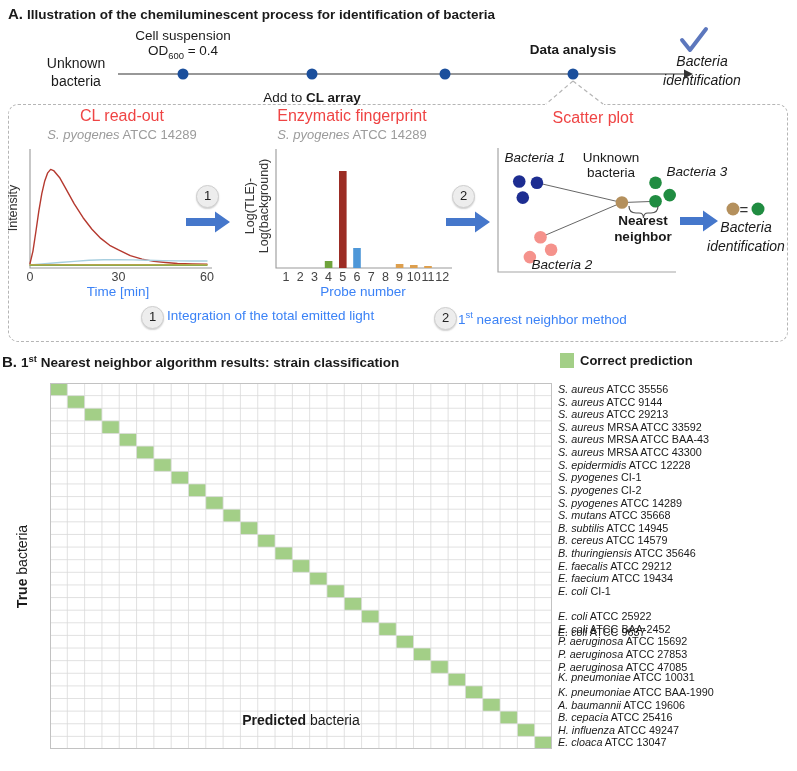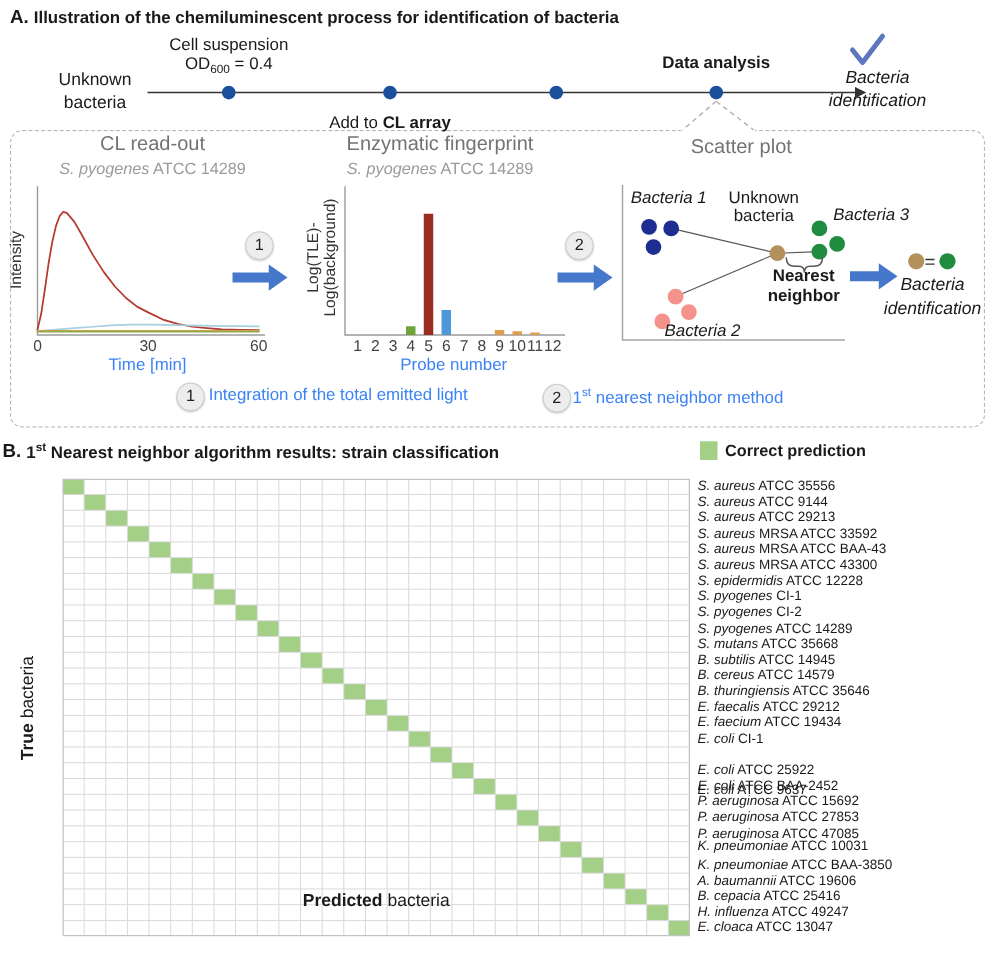--- a/index.html
+++ b/index.html
@@ -4,21 +4,21 @@
 <style>
   html,body{margin:0;padding:0;background:#fff;}
   .fig{position:relative;width:797px;height:771px;background:#fff;
        font-family:"Liberation Sans",sans-serif;color:#1a1a1a;overflow:hidden;}
   .abs{position:absolute;}
   .ctr{text-align:center;}
   .it{font-style:italic;}
   .b{font-weight:bold;}
   .panel-letter{font-size:15px;font-weight:700;}
   .t-main{font-size:13.5px;font-weight:600;margin-left:4px;}
-  .chart-title{font-size:16px;color:#737373;}
+  .chart-title{font-size:16px;color:#ef4444;}
   .sub{font-size:13px;color:#9b9b9b;}
   .lbl{font-size:13.5px;line-height:15px;}
   .lbl2{font-size:14px;line-height:18px;}
   .axis-label{font-size:13.5px;color:#3b82f6;}
   .dashed-box{border:1.5px dashed #b5b5b5;border-radius:10px;}
   .num-circle{width:21px;height:21px;border-radius:50%;background:#ededed;
       border:1px solid #cfcfcf;box-shadow:0 1px 1.5px rgba(0,0,0,.18);
       text-align:center;line-height:20px;font-size:13px;color:#222;}
   .rot{transform:rotate(-90deg);}
   .vlabel{font-size:12.5px;color:#333;text-align:center;line-height:14px;}
@@ -299,21 +299,21 @@
       <div class="strain" style="top: 176.69px;"><span class="it">E. faecalis</span><span> ATCC 29212</span></div>
       <div class="strain" style="top: 189.31px;"><span class="it">E. faecium</span><span> ATCC 19434</span></div>
       <div class="strain" style="top: 201.931px;"><span class="it">E. coli</span><span> CI-1</span></div>
       <div class="strain" style="top: 214.552px; margin-top: 28px;"><span class="it">E. coli</span><span> ATCC 9637</span></div>
       <div class="strain" style="top: 227.172px;"><span class="it">E. coli</span><span> ATCC 25922</span></div>
       <div class="strain" style="top: 239.793px;"><span class="it">E. coli</span><span> ATCC BAA-2452</span></div>
       <div class="strain" style="top: 252.414px;"><span class="it">P. aeruginosa</span><span> ATCC 15692</span></div>
       <div class="strain" style="top: 265.034px;"><span class="it">P. aeruginosa</span><span> ATCC 27853</span></div>
       <div class="strain" style="top: 277.655px;"><span class="it">P. aeruginosa</span><span> ATCC 47085</span></div>
       <div class="strain" style="top: 288px;"><span class="it">K. pneumoniae</span><span> ATCC 10031</span></div>
-      <div class="strain" style="top: 302.897px;"><span class="it">K. pneumoniae</span><span> ATCC BAA-3850</span></div>
+      <div class="strain" style="top: 302.897px;"><span class="it">K. pneumoniae</span><span> ATCC BAA-1990</span></div>
       <div class="strain" style="top: 315.517px;"><span class="it">A. baumannii</span><span> ATCC 19606</span></div>
       <div class="strain" style="top: 328.138px;"><span class="it">B. cepacia</span><span> ATCC 25416</span></div>
       <div class="strain" style="top: 340.759px;"><span class="it">H. influenza</span><span> ATCC 49247</span></div>
       <div class="strain" style="top: 353.379px;"><span class="it">E. cloaca</span><span> ATCC 13047</span></div>
     </div>
 
   <div class="abs rot ctr" style="left:-27px;top:559px;width:96px;height:15px;font-size:14px;white-space:nowrap;">
     <span class="b">True</span><span> bacteria</span>
   </div>
   <div class="abs ctr" style="left:190px;top:712px;width:222px;font-size:14px;">

